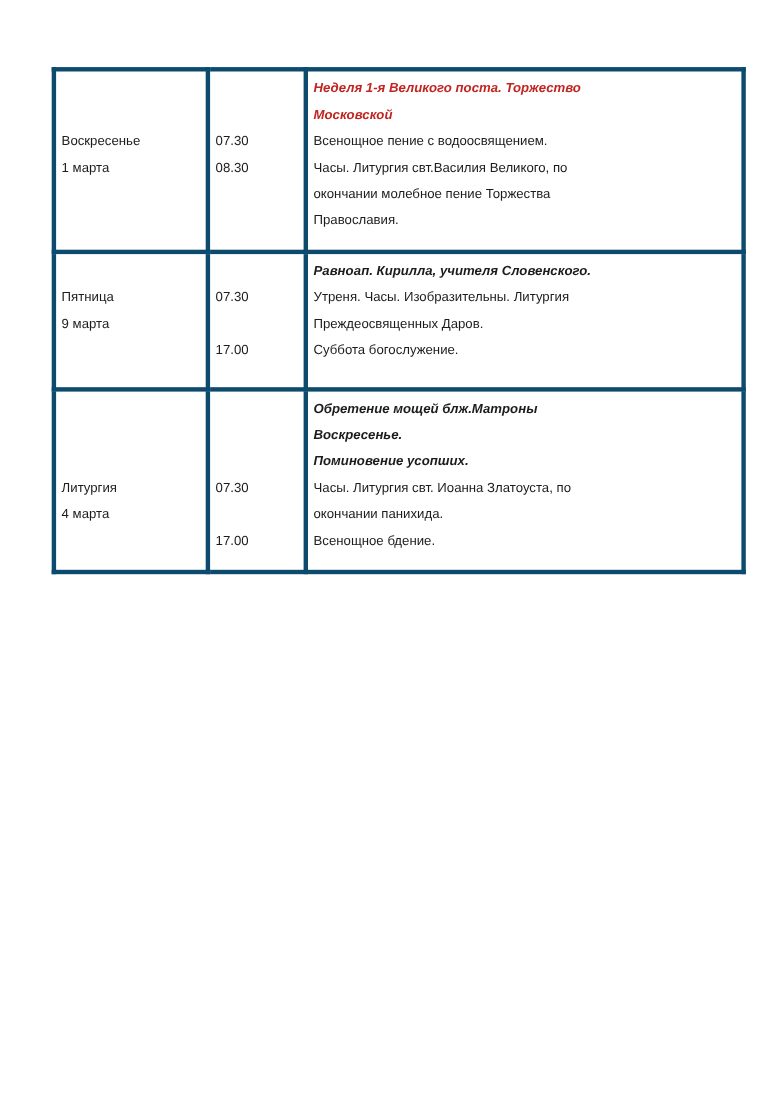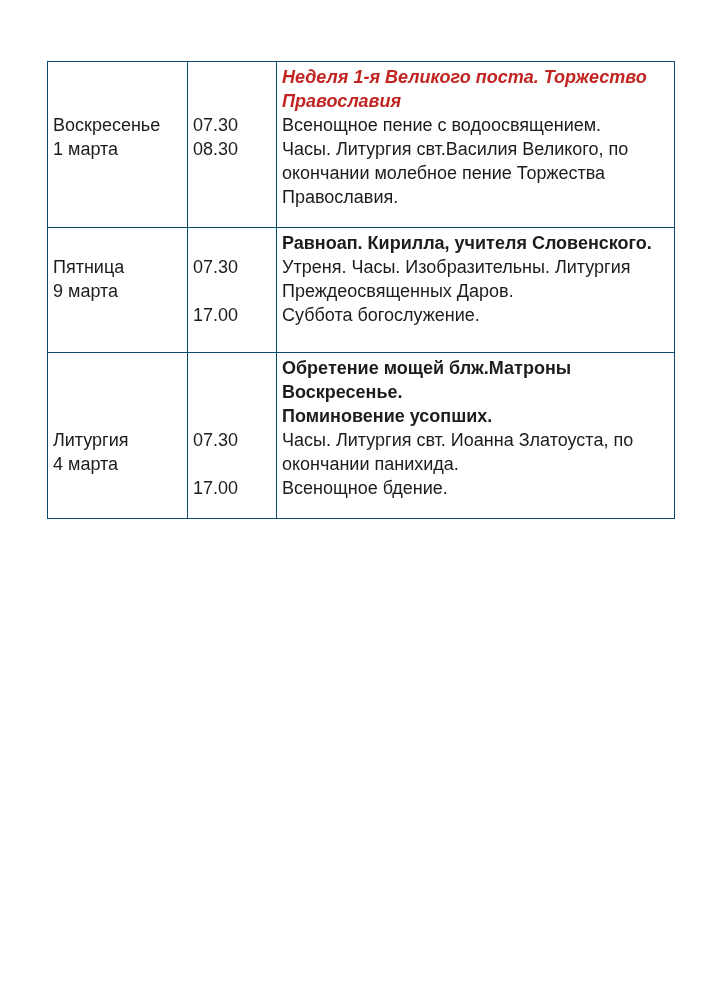--- a/index.html
+++ b/index.html
@@ -17,24 +17,24 @@
   }
   table.schedule {
     position: absolute;
     left: 47px;
     top: 61px;
     width: 627px;
     border-collapse: collapse;
     table-layout: fixed;
   }
   table.schedule td {
-    border: 1px solid #0c4a6e;
+    border: 4px solid #0c4a6e;
     vertical-align: top;
     padding: 3px 5px 0 5px;
-    font-size: 18px;
+    font-size: 12px;
     line-height: 24px;
     color: #1c1c1c;
     overflow: hidden;
   }
   tr.row-1 { height: 166px; }
   tr.row-2 { height: 125px; }
   tr.row-3 { height: 166px; }
   col.c-day  { width: 140px; }
   col.c-time { width: 89px; }
   col.c-desc { width: 398px; }
@@ -42,20 +42,21 @@
     height: 24px;
     white-space: nowrap;
   }
   .feast-red {
     color: #c22521;
     font-weight: bold;
     font-style: italic;
   }
   .feast-black {
     font-weight: bold;
+    font-style: italic;
   }
 </style>
 </head>
 <body>
 
 <div class="page">
   <table class="schedule">
     <colgroup>
       <col class="c-day">
       <col class="c-time">
@@ -71,21 +72,21 @@
           <div class="line">1 марта</div>
         </td>
         <td>
           <div class="line"></div>
           <div class="line"></div>
           <div class="line">07.30</div>
           <div class="line">08.30</div>
         </td>
         <td>
           <div class="line feast-red">Неделя 1-я Великого поста. Торжество</div>
-          <div class="line feast-red">Православия</div>
+          <div class="line feast-red">Московской</div>
           <div class="line">Всенощное пение с водоосвящением.</div>
           <div class="line">Часы. Литургия свт.Василия Великого, по</div>
           <div class="line">окончании молебное пение Торжества</div>
           <div class="line">Православия.</div>
         </td>
       </tr>
 
       <tr class="row-2">
         <td>
           <div class="line"></div>

